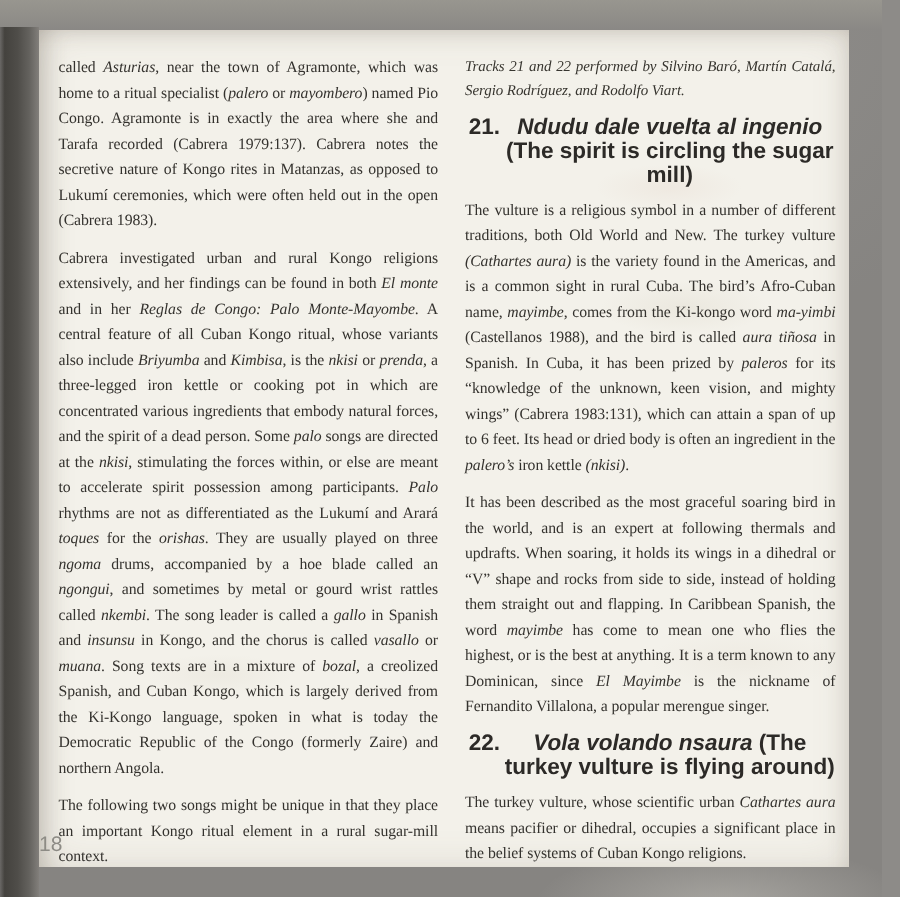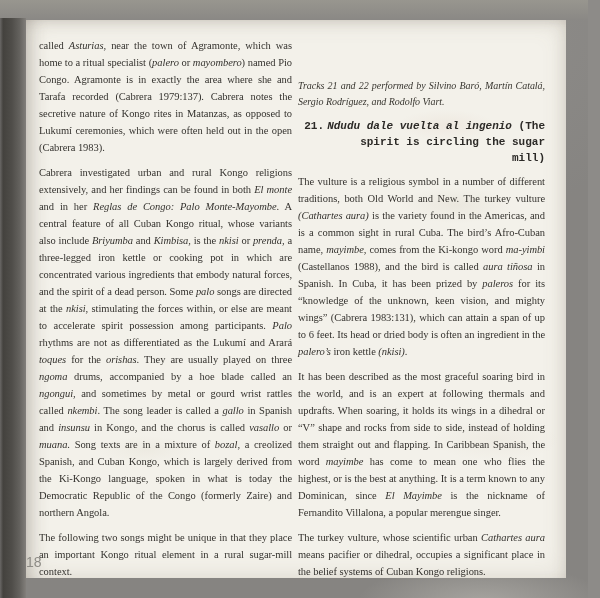--- a/index.html
+++ b/index.html
@@ -31,28 +31,28 @@
       inset 0 0 26px rgba(110,98,78,0.14),
       inset 14px 0 18px -12px rgba(80,70,60,0.30),
       inset -10px 10px 16px -12px rgba(80,70,60,0.22);
   }
   .col{
     position:absolute;top:17px;
     font-size:10.5px;line-height:17px;color:#34322e;
     text-align:justify;letter-spacing:-0.05px;
   }
   .col-left{left:13px;width:253px;}
-  .col-right{left:272px;width:247px;margin-top:41px;}
+  .col-right{left:284px;width:247px;}
   .col p{margin:0 0 8px 0;}
   .it{font-style:italic;}
   .credit{font-style:italic;font-size:10px;line-height:16px;margin:0 0 11px 0;color:#37352f;}
   .sec{
-    display:flex;margin:3px 0 7px 0;text-align:right;
-    font-family:Liberation Mono, monospace;font-weight:700;
-    font-size:11px;line-height:16px;color:#2c2a27;letter-spacing:0;
+    display:flex;margin:3px 0 7px 0;text-align:center;
+    font-family:Liberation Sans, sans-serif;font-weight:700;
+    font-size:15px;line-height:16px;color:#2c2a27;letter-spacing:0;
   }
   .sec .num{width:26px;flex:none;}
   .sec .title{flex:1;}
   .page-number{
     position:absolute;left:0;width:100%;bottom:8px;text-align:left;
     font-family:"Liberation Sans", sans-serif;font-size:14px;color:#8d8b85;
   }
 </style>
 </head>
 <body>
@@ -72,18 +72,22 @@
     <div class="col col-right">
       <p class="credit"><span class="it">Tracks 21 and 22 performed by Silvino Baró, Martín Catalá, Sergio Rodríguez, and Rodolfo Viart.</span></p>
 
       <div class="sec">
         <span class="num">21.</span>
         <span class="title"><span class="it">Ndudu dale vuelta al ingenio</span><span> (The spirit is circling the sugar mill)</span></span>
       </div>
       <p><span>The vulture is a religious symbol in a number of different traditions, both Old World and New. The turkey vulture </span><span class="it">(Cathartes aura)</span><span> is the variety found in the Americas, and is a common sight in rural Cuba. The bird’s Afro-Cuban name, </span><span class="it">mayimbe</span><span>, comes from the Ki-kongo word </span><span class="it">ma-yimbi</span><span> (Castellanos 1988), and the bird is called </span><span class="it">aura tiñosa</span><span> in Spanish. In Cuba, it has been prized by </span><span class="it">paleros</span><span> for its “knowledge of the unknown, keen vision, and mighty wings” (Cabrera 1983:131), which can attain a span of up to 6 feet. Its head or dried body is often an ingredient in the </span><span class="it">palero’s</span><span> iron kettle </span><span class="it">(nkisi)</span><span>.</span></p>
       <p><span>It has been described as the most graceful soaring bird in the world, and is an expert at following thermals and updrafts. When soaring, it holds its wings in a dihedral or “V” shape and rocks from side to side, instead of holding them straight out and flapping. In Caribbean Spanish, the word </span><span class="it">mayimbe</span><span> has come to mean one who flies the highest, or is the best at anything. It is a term known to any Dominican, since </span><span class="it">El Mayimbe</span><span> is the nickname of Fernandito Villalona, a popular merengue singer.</span></p>
 
+      <div class="sec">
+        <span class="num">22.</span>
+        <span class="title"><span class="it">Vola volando nsaura</span><span> (The turkey vulture is flying around)</span></span>
+      </div>
       <p><span>The turkey vulture, whose scientific urban </span><span class="it">Cathartes aura</span><span> means pacifier or dihedral, occupies a significant place in the belief systems of Cuban Kongo religions.</span></p>
     </div>
 
     <div class="page-number">18</div>
   </div>
 </div>
 
 </body></html>

